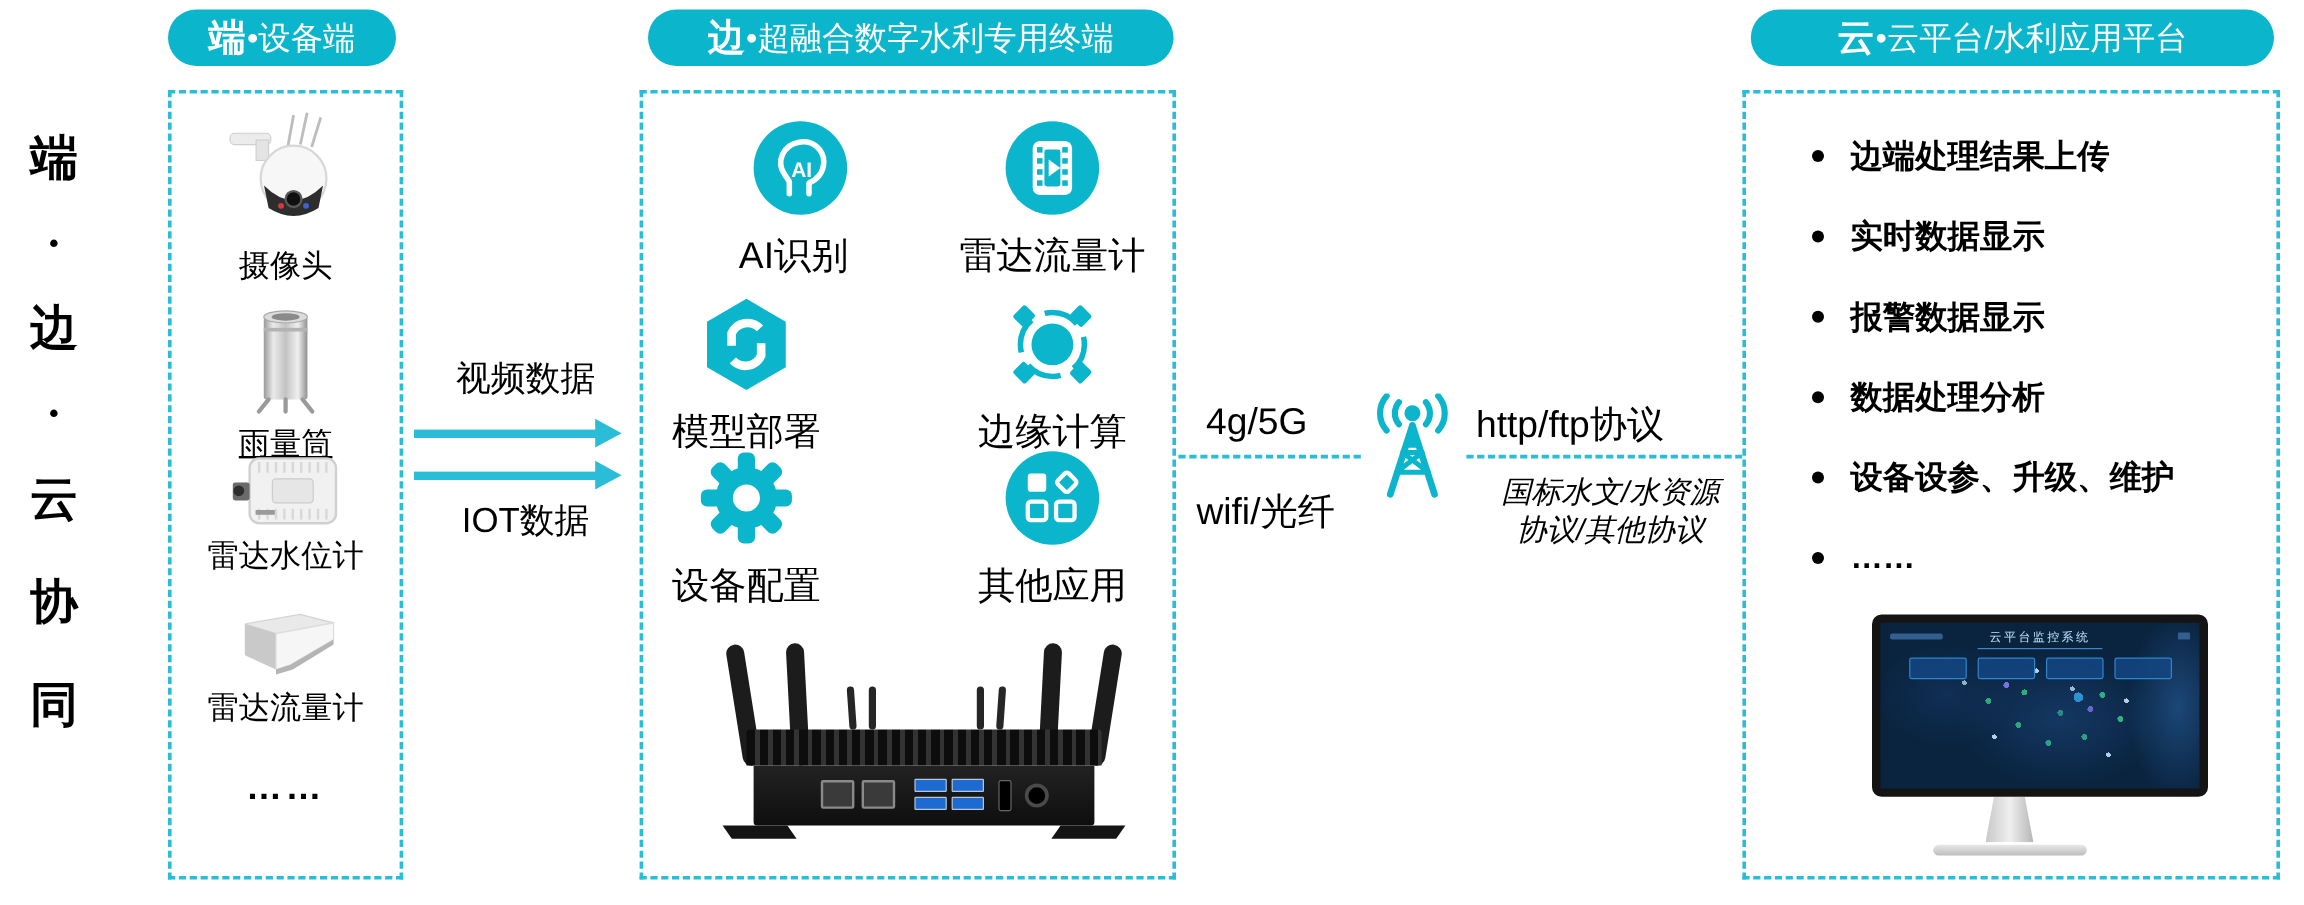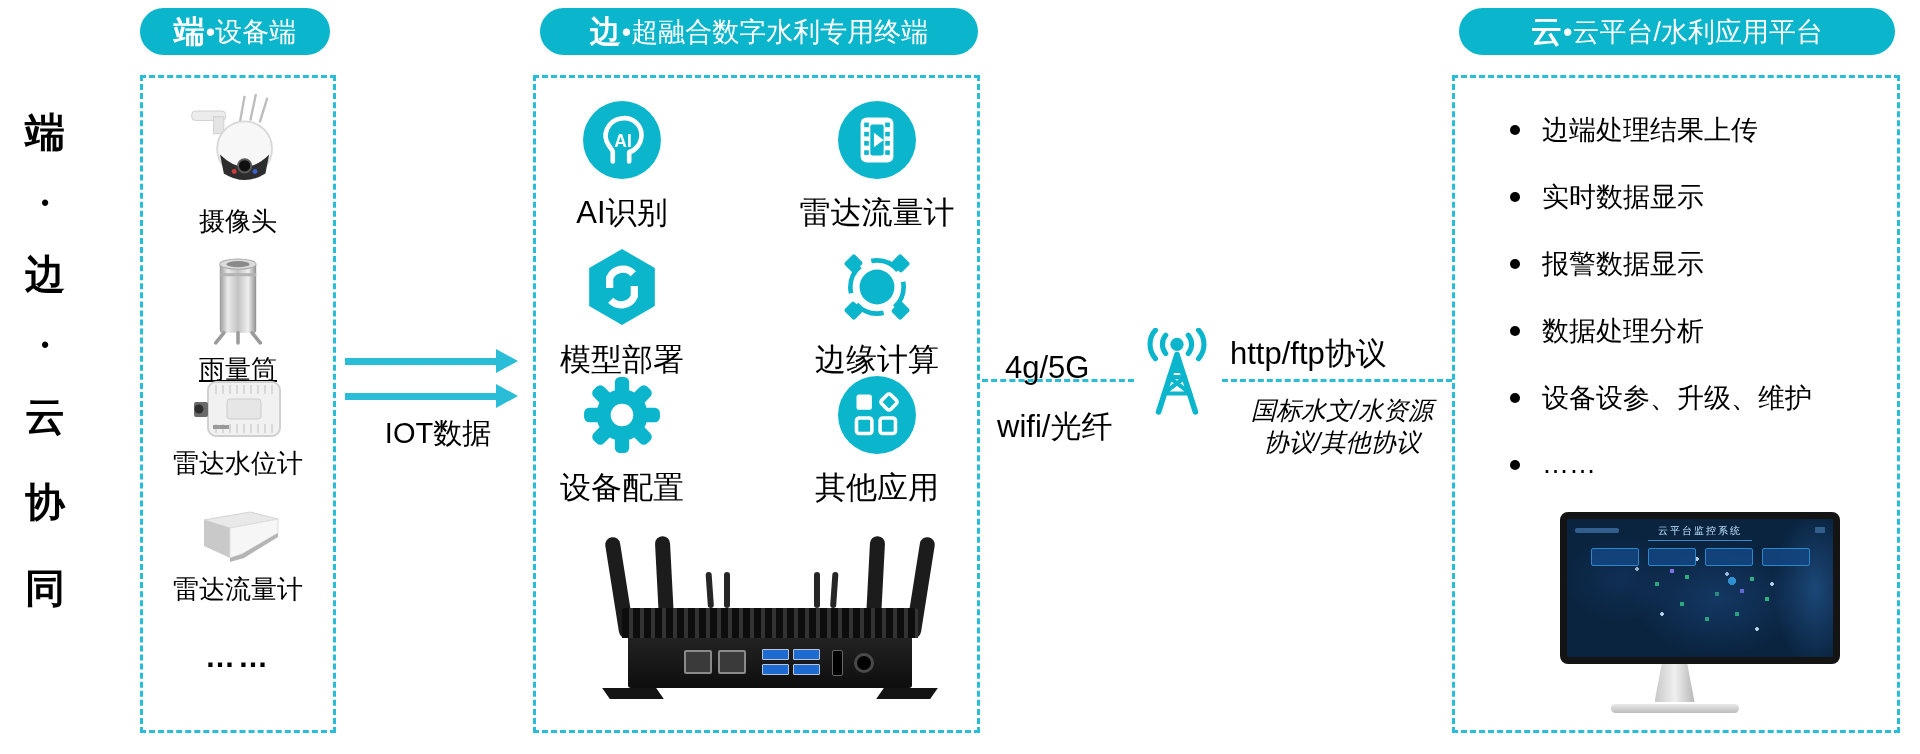--- a/index.html
+++ b/index.html
@@ -66,21 +66,21 @@
 
   
   .link-dash{position:absolute;top:379px;border-top:3px dashed #29bdd8;}
   .ld1{left:982px;width:152px;} .ld2{left:1222px;width:230px;}
   .link-lbl{position:absolute;font-size:31px;}
   .link-lbl-2line{position:absolute;width:260px;text-align:center;font-size:25px;line-height:32px;}
 
   
   .bullets{position:absolute;left:1500px;top:96px;width:390px;margin:0;padding:0;}
   .bullets li{list-style:none;position:relative;height:67px;display:flex;align-items:center;
-              padding-left:42px;font-size:27px;box-sizing:border-box;}
+              padding-left:42px;font-size:27px;box-sizing:border-box;font-weight:bold;}
   .bullets li::before{content:"";position:absolute;left:10px;top:50%;margin-top:-5px;width:10px;height:10px;
               border-radius:50%;background:#000;}
 
   
   .monitor{position:absolute;left:1560px;top:512px;width:229px;height:212px;}
   .m-screen{position:relative;width:280px;height:152px;background:#0a2440;border:7px solid #141414;
             border-radius:8px;box-sizing:border-box;overflow:hidden;}
   .m-map{position:absolute;inset:0;background-image:
       radial-gradient(60px 110px at 248px 70px, rgba(42,100,165,.55), transparent 70%),
       radial-gradient(120px 80px at 150px 80px, rgba(28,72,128,.55), transparent 70%),
@@ -187,31 +187,32 @@
       <polygon points="16,14 62,6 90,13 42,22" fill="#e9e9e9" stroke="#d3d3d3"></polygon>
       <polygon points="16,14 42,22 42,52 16,40" fill="#c9c9c9"></polygon>
       <polygon points="42,22 90,13 90,27 54,48 42,52" fill="#f6f6f6" stroke="#dddddd"></polygon>
       <polygon points="54,48 90,27 90,31 56,52 42,56 42,52" fill="#b4b4b4"></polygon>
     </svg>
     <div class="lbl">雷达流量计</div>
   </div>
 
   <div class="dev-more">……</div>
 
+  <div class="flow-lbl" style="left:343px;top:296px;">视频数据</div>
   <div class="arrow" style="left:345px;top:358px;"></div>
   <div class="arrow" style="left:345px;top:393px;"></div>
   <div class="flow-lbl" style="left:343px;top:414px;">IOT数据</div>
 
   <div class="pill pill-mid">
     <span class="prefix">边</span>
       <span>•超融合数字水利专用终端</span>
   </div>
   <div class="dashed-box box-mid"></div>
 
-  <div class="feature" style="left:537px;top:100px;">
+  <div class="feature" style="left:537px;top:100px;align-items:flex-end;">
     <svg width="80" height="80" viewBox="0 0 78 78">
       <circle cx="39" cy="39" r="38" fill="#0bb6cc"></circle>
       <path d="M30 60 V50 L26 44 C19 34 25 20 38 18 C50 16 58 25 58 34 C58 43 52 49 46 51 L46 60" fill="none" stroke="#fff" stroke-width="4.5" stroke-linecap="round" stroke-linejoin="round"></path>
       <text x="40" y="46" font-size="17" font-weight="bold" fill="#fff" text-anchor="middle" font-family="Liberation Sans, sans-serif">AI</text>
     </svg>
     <div class="lbl">AI识别</div>
   </div>
 
   <div class="feature" style="left:792px;top:100px;">
     <svg width="80" height="80" viewBox="0 0 78 78">
@@ -326,21 +327,21 @@
     <circle cx="42" cy="16" r="6.5" fill="#0bb6cc"></circle>
     <path d="M31 7 A14 14 0 0 0 31 25" fill="none" stroke="#0bb6cc" stroke-width="5" stroke-linecap="round"></path>
     <path d="M21 2 A21 21 0 0 0 21 30" fill="none" stroke="#0bb6cc" stroke-width="5" stroke-linecap="round"></path>
     <path d="M53 7 A14 14 0 0 1 53 25" fill="none" stroke="#0bb6cc" stroke-width="5" stroke-linecap="round"></path>
     <path d="M63 2 A21 21 0 0 1 63 30" fill="none" stroke="#0bb6cc" stroke-width="5" stroke-linecap="round"></path>
     <path d="M42 26 L24 82 M42 26 L60 82" stroke="#0bb6cc" stroke-width="5.5" fill="none" stroke-linecap="round"></path>
     <path d="M34 48 H50 M29 64 H55 M34 48 L55 64 M50 48 L29 64" stroke="#0bb6cc" stroke-width="4" fill="none" stroke-linecap="round"></path>
     <polygon points="42,30 36,44 48,44" fill="#0bb6cc"></polygon>
   </svg>
 
-  <div class="link-lbl" style="left:1005px;top:350px;">4g/5G</div>
+  <div class="link-lbl" style="left:1005px;top:334px;">4g/5G</div>
   <div class="link-lbl" style="left:997px;top:406px;">wifi/光纤</div>
   <div class="link-lbl" style="left:1230px;top:333px;">http/ftp协议</div>
   <div class="link-lbl-2line" style="left:1212px;top:394px;font-style:italic;">
     <div>国标水文/水资源</div>
     <div>协议/其他协议</div>
   </div>
 
   <div class="pill pill-right">
     <span class="prefix">云</span>
       <span>•云平台/水利应用平台</span>

